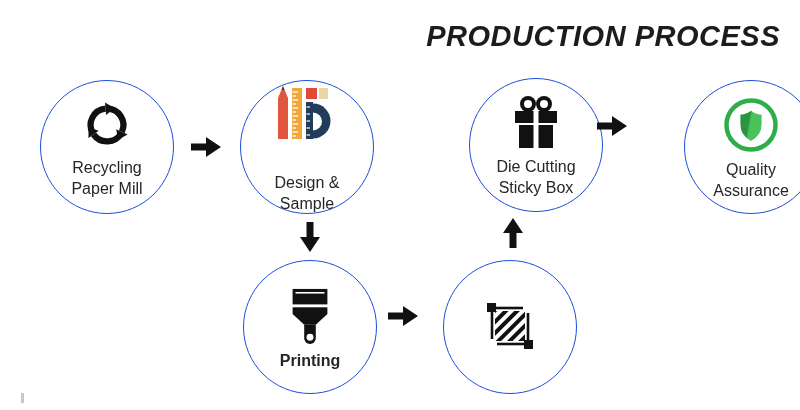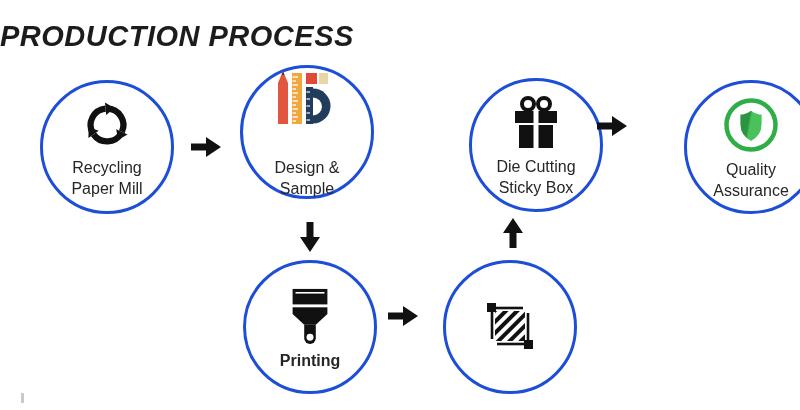--- a/index.html
+++ b/index.html
@@ -3,46 +3,46 @@
 <meta charset="utf-8">
 <style>
   html,body{margin:0;padding:0;}
   body{
     width:800px;height:410px;position:relative;overflow:hidden;
     background:#ffffff;
     font-family:"Liberation Sans","DejaVu Sans",sans-serif;
   }
   .title{
     position:absolute;left:0;top:20px;width:780px;
-    text-align:left;
+    text-align:right;
     font-size:29px;font-weight:bold;font-style:italic;
     letter-spacing:0.5px;color:#1c1c1c;
   }
   .node{
     position:absolute;width:134px;height:134px;border-radius:50%;
-    border:3px solid #1d4ed8;background:#fff;box-sizing:border-box;
+    border:1px solid #1d4ed8;background:#fff;box-sizing:border-box;
     display:flex;flex-direction:column;align-items:center;justify-content:center;
     padding-top:4px;
   }
   .node .icon{flex:0 0 auto;display:flex;align-items:center;justify-content:center;margin-bottom:6px;}
   .node .label{
     font-size:16px;line-height:1.3;color:#262626;text-align:center;
     white-space:pre-line;
   }
   .arrow{position:absolute;width:30px;height:20px;}
   .arrow svg{display:block;width:30px;height:20px;}
   .arrow.down{transform:rotate(90deg);}
   .arrow.up{transform:rotate(-90deg);}
   .stray-tick{
     position:absolute;left:21px;top:393px;width:3px;height:10px;
     background:#c9c9c9;
   }
   
   #node-0{left:40px;top:80px;}
-  #node-1{left:240px;top:65px;gap:24px;}
+  #node-1{left:240px;top:80px;gap:24px;}
   #node-2{left:243px;top:260px;font-weight:bold;}
   #node-3{left:443px;top:260px;}
   #node-4{left:469px;top:78px;}
   #node-5{left:684px;top:80px;}
   
   #arrow-0{left:191px;top:137px;}
   #arrow-1{left:295px;top:227px;}
   #arrow-2{left:388px;top:306px;}
   #arrow-3{left:498px;top:223px;}
   #arrow-4{left:597px;top:116px;}

